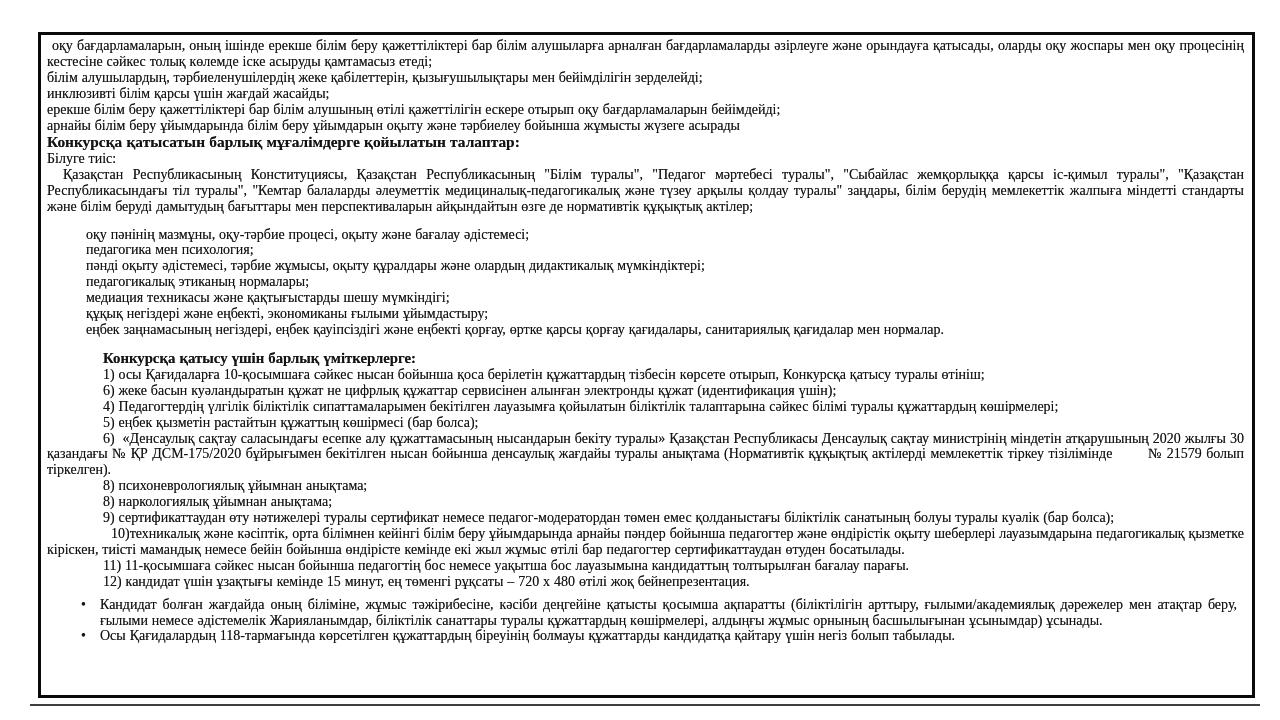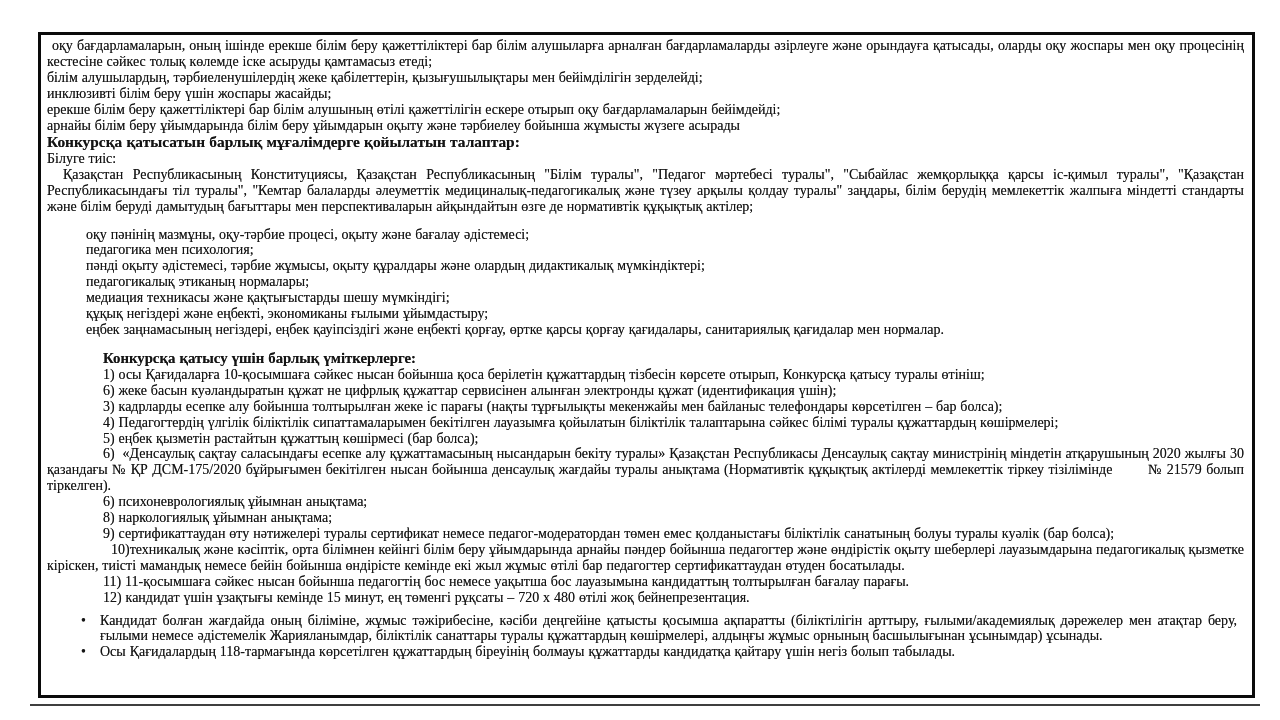--- a/index.html
+++ b/index.html
@@ -38,21 +38,21 @@
   }
 </style>
 </head>
 <body>
 
 <div class="frame">
   <div class="doc">
 
     <p class="line intro-first">оқу бағдарламаларын, оның ішінде ерекше білім беру қажеттіліктері бар білім алушыларға арналған бағдарламаларды әзірлеуге және орындауға қатысады, оларды оқу жоспары мен оқу процесінің кестесіне сәйкес толық көлемде іске асыруды қамтамасыз етеді;</p>
     <p class="line">білім алушылардың, тәрбиеленушілердің жеке қабілеттерін, қызығушылықтары мен бейімділігін зерделейді;</p>
-    <p class="line">инклюзивті білім беру үшін жоспары жасайды;</p>
+    <p class="line">инклюзивті білім қарсы үшін жағдай жасайды;</p>
     <p class="line">ерекше білім беру қажеттіліктері бар білім алушының өтілі қажеттілігін ескере отырып оқу бағдарламаларын бейімдейді;</p>
     <p class="line">арнайы білім беру ұйымдарында білім беру ұйымдарын оқыту және тәрбиелеу бойынша жұмысты жүзеге асырады</p>
 
     <p class="line h1">Конкурсқа қатысатын барлық мұғалімдерге қойылатын талаптар:</p>
     <p class="line">Білуге тиіс:</p>
     <p class="line laws">Қазақстан Республикасының Конституциясы, Қазақстан Республикасының "Білім туралы", "Педагог мәртебесі туралы", "Сыбайлас жемқорлыққа қарсы іс-қимыл туралы", "Қазақстан Республикасындағы тіл туралы", "Кемтар балаларды әлеуметтік медициналық-педагогикалық және түзеу арқылы қолдау туралы" заңдары, білім берудің мемлекеттік жалпыға міндетті стандарты және білім беруді дамытудың бағыттары мен перспективаларын айқындайтын өзге де нормативтік құқықтық актілер;</p>
 
     <ul class="knowledge">
       <li>оқу пәнінің мазмұны, оқу-тәрбие процесі, оқыту және бағалау әдістемесі;</li>
       <li>педагогика мен психология;</li>
@@ -61,25 +61,24 @@
       <li>медиация техникасы және қақтығыстарды шешу мүмкіндігі;</li>
       <li>құқық негіздері және еңбекті, экономиканы ғылыми ұйымдастыру;</li>
       <li>еңбек заңнамасының негіздері, еңбек қауіпсіздігі және еңбекті қорғау, өртке қарсы қорғау қағидалары, санитариялық қағидалар мен нормалар.</li>
     </ul>
 
     <p class="line h2">Конкурсқа қатысу үшін барлық үміткерлерге:</p>
 
     <div class="numbered">
       <p class="line">1) осы Қағидаларға 10-қосымшаға сәйкес нысан бойынша қоса берілетін құжаттардың тізбесін көрсете отырып, Конкурсқа қатысу туралы өтініш;</p>
       <p class="line">6) жеке басын куәландыратын құжат не цифрлық құжаттар сервисінен алынған электронды құжат (идентификация үшін);</p>
-      <p class="line">3) кадрларды есепке алу бойынша толтырылған жеке іс парағы (нақты тұрғылықты мекенжайы мен байланыс телефондары көрсетілген – бар болса);</p>
       <p class="line">4) Педагогтердің үлгілік біліктілік сипаттамаларымен бекітілген лауазымға қойылатын біліктілік талаптарына сәйкес білімі туралы құжаттардың көшірмелері;</p>
       <p class="line">5) еңбек қызметін растайтын құжаттың көшірмесі (бар болса);</p>
       <p class="line">6)&nbsp; «Денсаулық сақтау саласындағы есепке алу құжаттамасының нысандарын бекіту туралы» Қазақстан Республикасы Денсаулық сақтау министрінің міндетін атқарушының 2020 жылғы 30 қазандағы № ҚР ДСМ-175/2020 бұйрығымен бекітілген нысан бойынша денсаулық жағдайы туралы анықтама (Нормативтік құқықтық актілерді мемлекеттік тіркеу тізілімінде &nbsp;&nbsp;&nbsp;&nbsp;&nbsp;&nbsp; № 21579 болып тіркелген).</p>
-      <p class="line">6) психоневрологиялық ұйымнан анықтама;</p>
+      <p class="line">8) психоневрологиялық ұйымнан анықтама;</p>
       <p class="line">8) наркологиялық ұйымнан анықтама;</p>
       <p class="line">9) сертификаттаудан өту нәтижелері туралы сертификат немесе педагог-модератордан төмен емес қолданыстағы біліктілік санатының болуы туралы куәлік (бар болса);</p>
       <p class="line num10">10)техникалық және кәсіптік, орта білімнен кейінгі білім беру ұйымдарында арнайы пәндер бойынша педагогтер және өндірістік оқыту шеберлері лауазымдарына педагогикалық қызметке кіріскен, тиісті мамандық немесе бейін бойынша өндірісте кемінде екі жыл жұмыс өтілі бар педагогтер сертификаттаудан өтуден босатылады.</p>
       <p class="line">11) 11-қосымшаға сәйкес нысан бойынша педагогтің бос немесе уақытша бос лауазымына кандидаттың толтырылған бағалау парағы.</p>
       <p class="line">12) кандидат үшін ұзақтығы кемінде 15 минут, ең төменгі рұқсаты – 720 х 480 өтілі жоқ бейнепрезентация.</p>
     </div>
 
     <ul class="bullets">
       <li>Кандидат болған жағдайда оның біліміне, жұмыс тәжірибесіне, кәсіби деңгейіне қатысты қосымша ақпаратты (біліктілігін арттыру, ғылыми/академиялық дәрежелер мен атақтар беру, ғылыми немесе әдістемелік Жарияланымдар, біліктілік санаттары туралы құжаттардың көшірмелері, алдыңғы жұмыс орнының басшылығынан ұсынымдар) ұсынады.</li>
       <li>Осы Қағидалардың 118-тармағында көрсетілген құжаттардың біреуінің болмауы құжаттарды кандидатқа қайтару үшін негіз болып табылады.</li>

